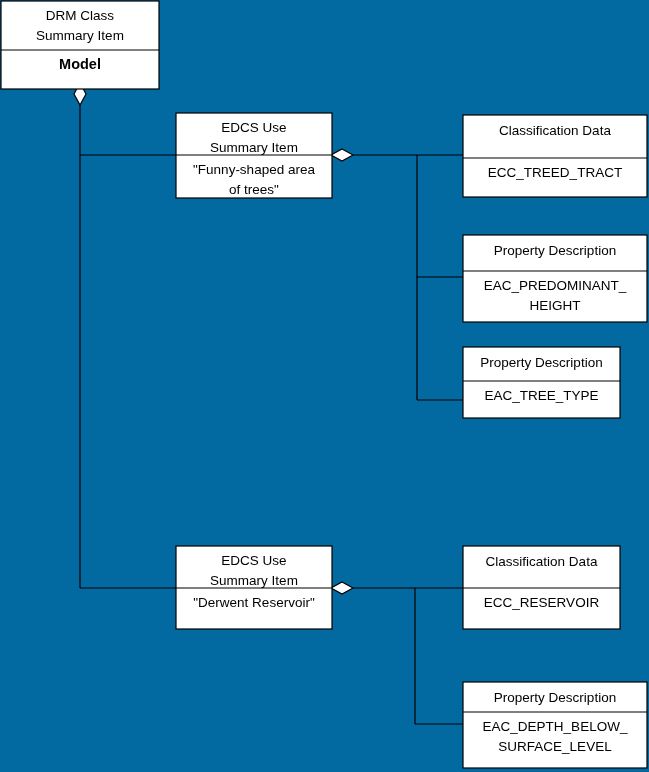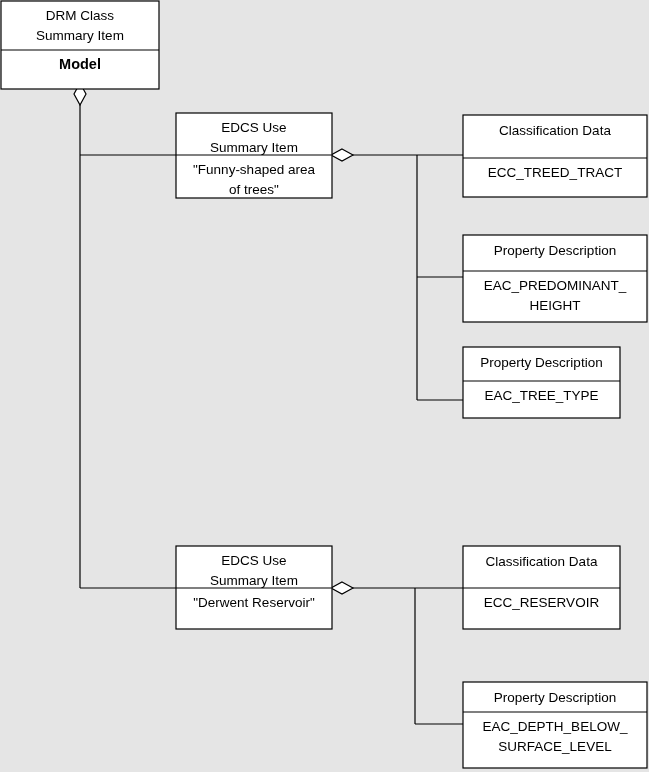--- a/index.html
+++ b/index.html
@@ -10,21 +10,21 @@
   body {
     width: 649px;
     height: 772px;
     overflow: hidden;
     font-family: "Liberation Sans", sans-serif;
   }
   #diagram-root {
     position: relative;
     width: 649px;
     height: 772px;
-    background: #e5e5e5;
+    background: #0369a1;
   }
   svg#uml-canvas {
     position: absolute;
     top: 0;
     left: 0;
     width: 649px;
     height: 772px;
     display: block;
   }
   .cls-box rect.box-frame {

